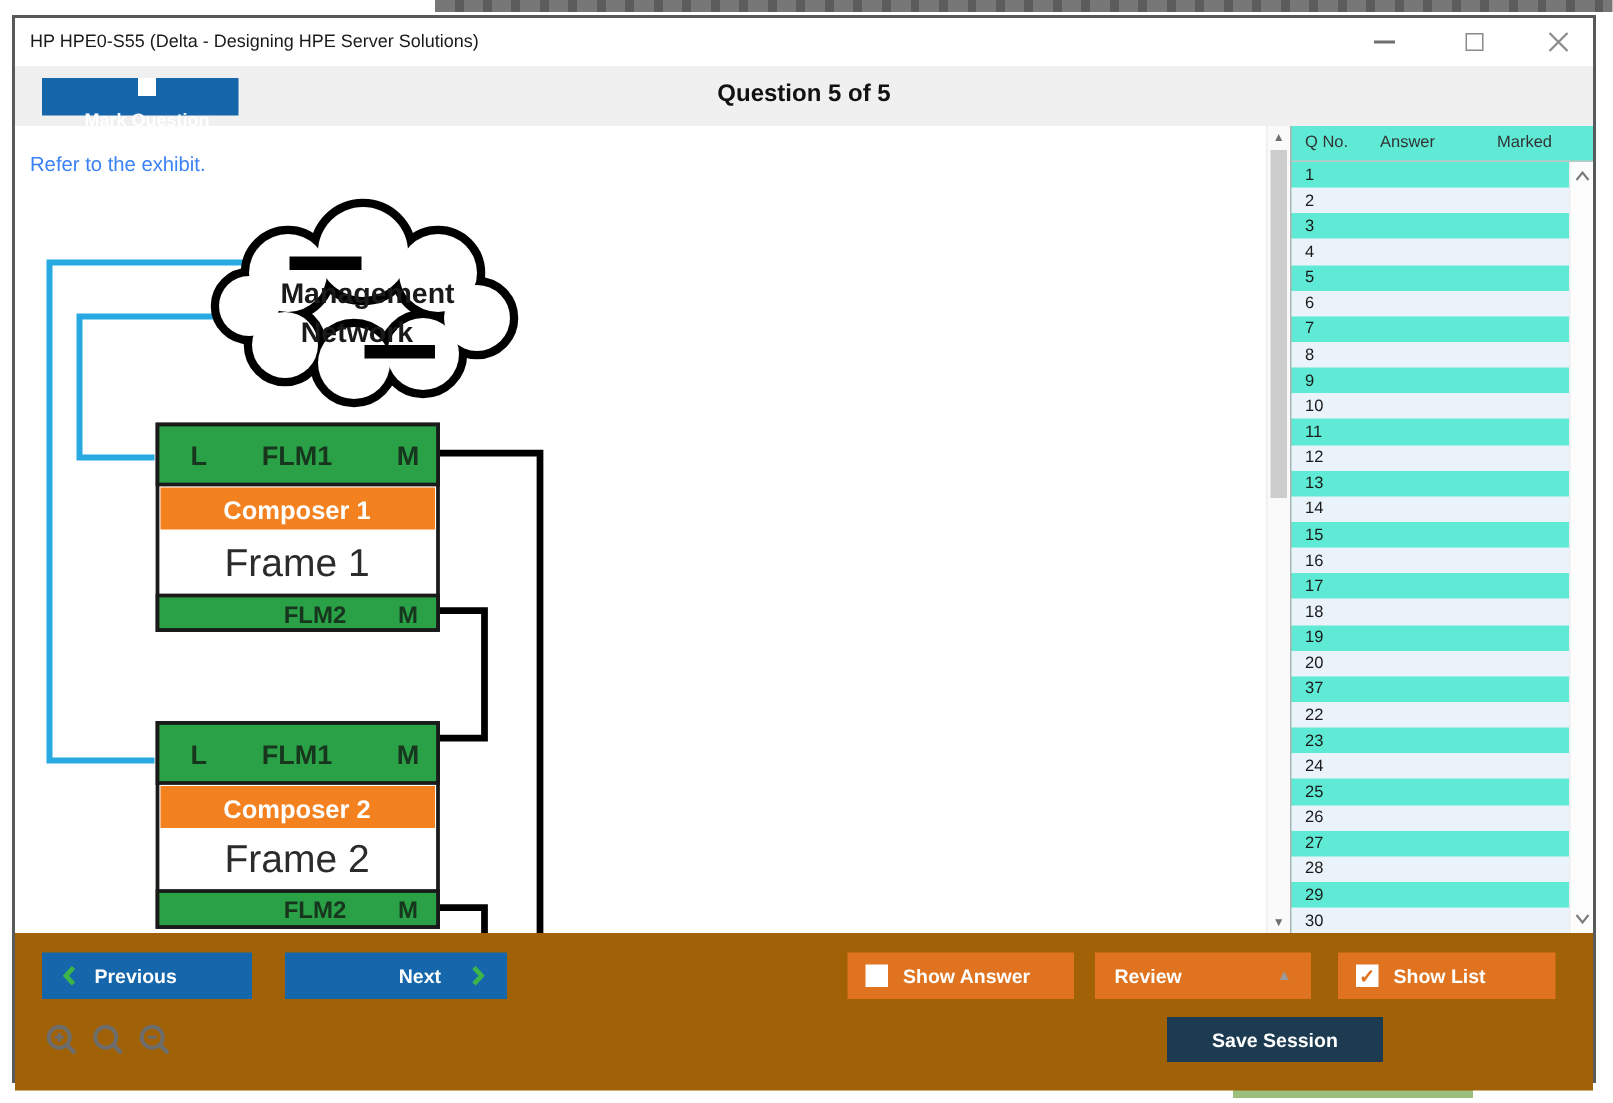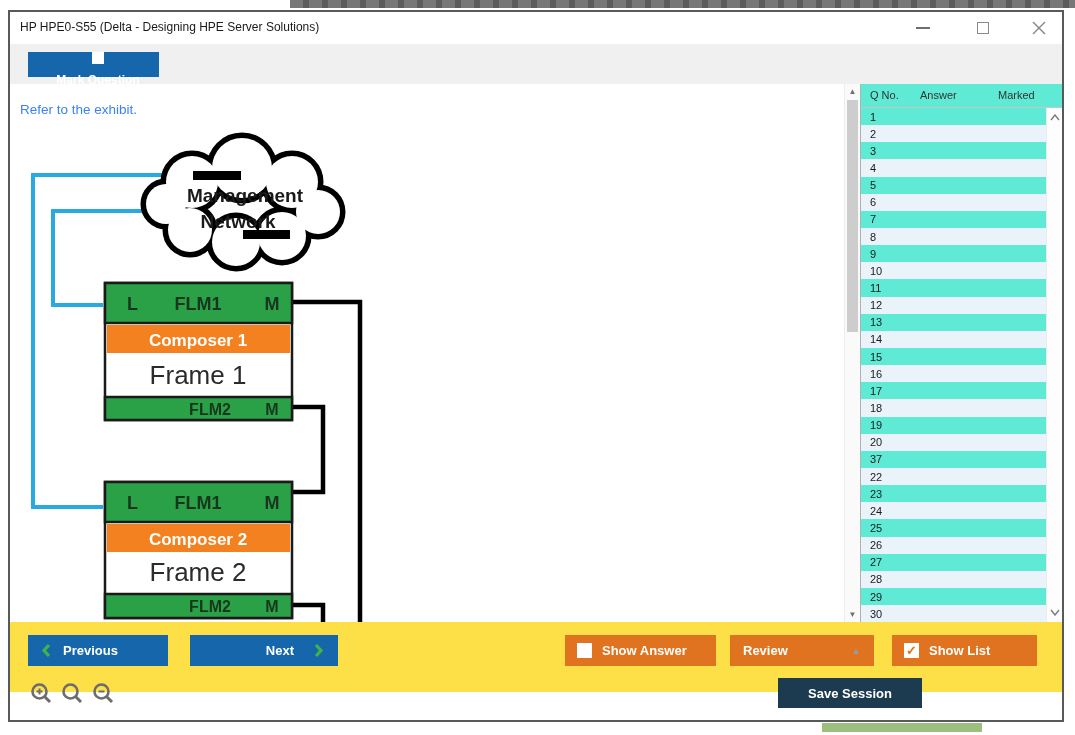--- a/index.html
+++ b/index.html
@@ -49,21 +49,21 @@
   .qhead span { position:absolute; top:5px; }
   .col-qno { left:9px; } .col-answer { left:59px; } .col-marked { left:137px; }
   .qrows { position:absolute; left:0; top:24px; bottom:0; right:16px; display:flex; flex-direction:column; }
   .qrow { flex:1 1 0; display:flex; align-items:center; font-size:11px; color:#1a1a1a; padding-left:9px; cursor:pointer; }
   .qrow.even { background:#eaf2fa; }
   .qrow .ans { width:78px; } .qrow .qn { width:50px; }
   .qscroll { position:absolute; right:0; top:24px; bottom:0; width:16px; background:#fdfdfd; border-left:1px solid #ececec; }
   .qscroll svg { position:absolute; left:3px; }
 
   
-  .bottombar { position:absolute; left:0; top:610px; width:100%; height:70px; background:#fde047; }
+  .bottombar { position:absolute; left:0; top:610px; width:100%; height:105px; background:#a16207; }
   .bb { position:absolute; height:31px; font-size:13px; }
   .btn-prev { left:18px; top:13px; width:140px; padding-left:13px; gap:12px; }
   .btn-next { left:180px; top:13px; width:148px; justify-content:flex-end; padding-right:14px; gap:20px; }
   .btn-show-answer { left:555px; top:13px; width:151px; padding-left:12px; gap:10px; font-weight:600; }
   .btn-review { left:720px; top:13px; width:144px; justify-content:space-between; padding:0 13px; font-weight:600; }
   .btn-review .tri { color:#9a9a9a; font-size:10px; }
   .btn-show-list { left:882px; top:13px; width:145px; padding-left:12px; gap:10px; font-weight:600; }
   .btn-save { left:720px; top:56px; width:144px; height:30px; justify-content:center; font-weight:600;margin-left:48px; }
   .btn-end { left:882px; top:56px; width:145px; height:30px; justify-content:center; font-weight:600; }
   .zoomtools { position:absolute; left:20px; top:60px; display:flex; gap:7px; }
@@ -91,20 +91,21 @@
           <line x1="13" y1="1" x2="1" y2="13" stroke="#8a8a8a" stroke-width="1.5"></line>
         </svg>
     </div>
   </div>
 
   <div class="headstrip">
     <button class="btn btn-blue mark-q">
       <span class="checkbox cb-sm"></span>
       <span>Mark Question</span>
     </button>
+    <div class="q-counter">Question 5 of 5</div>
   </div>
 
   <div class="main">
     <svg class="diagram" width="840" height="538" viewBox="0 0 840 538">
 
       <polyline points="93,423 23,423 23,91 181,91" fill="none" stroke-width="4" stroke="#29a9e2"></polyline>
       <polyline points="93,221 43,221 43,127 148,127" fill="none" stroke-width="4" stroke="#29a9e2"></polyline>
 
       <g stroke="#000" stroke-width="11" fill="#fff">
         <circle cx="182" cy="98" r="26"></circle>

